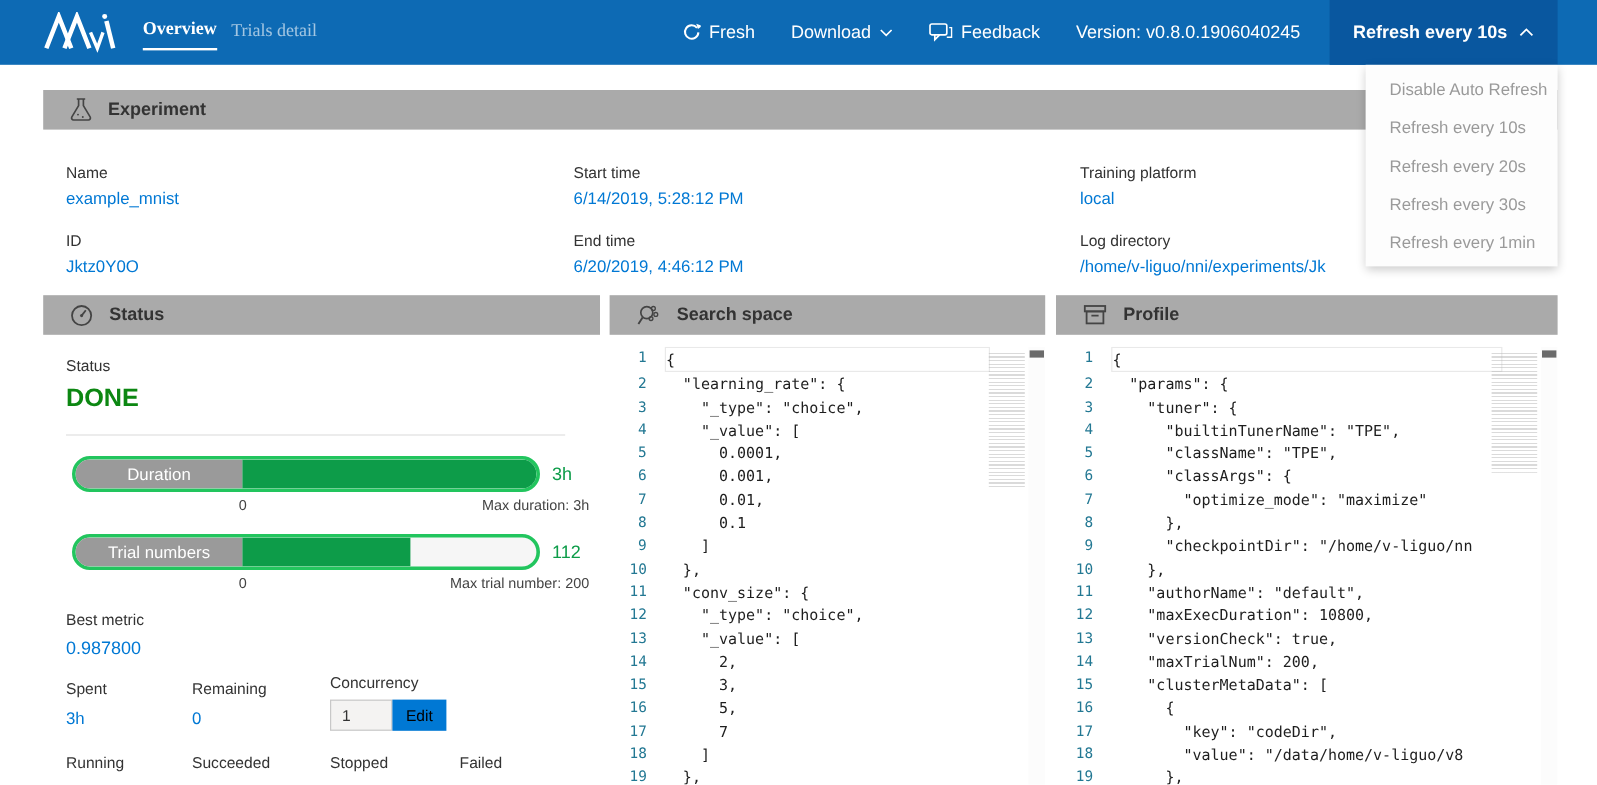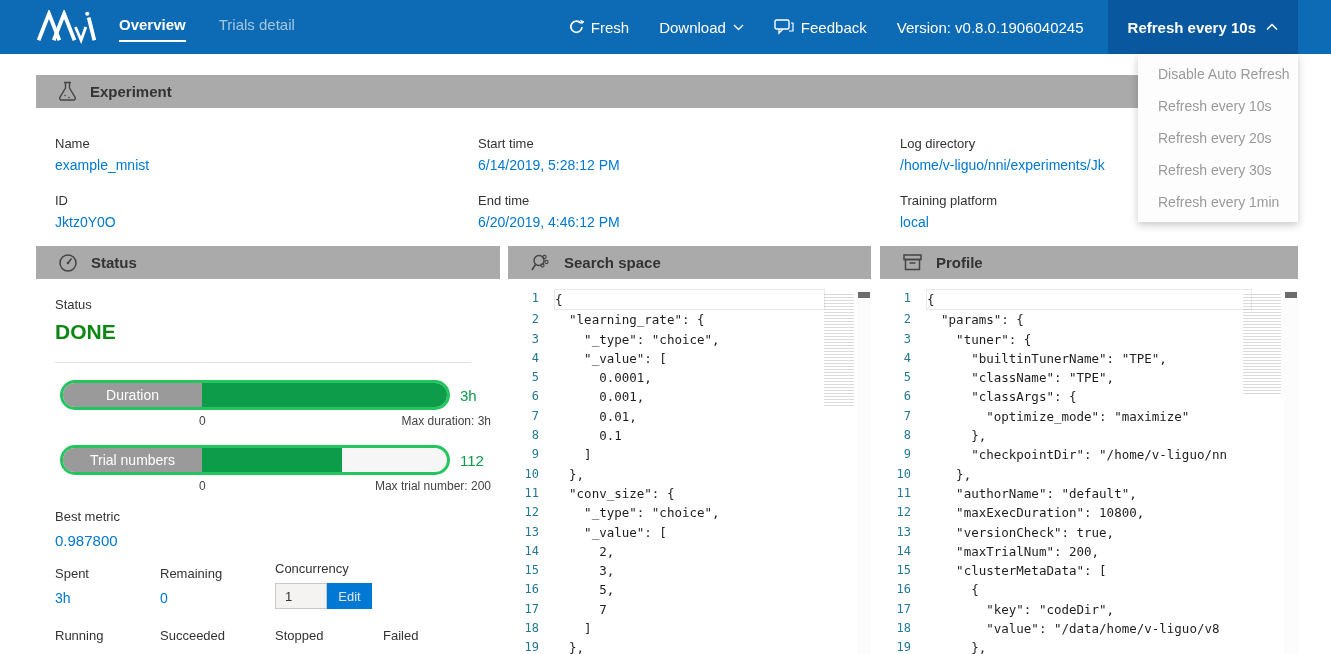--- a/index.html
+++ b/index.html
@@ -4,21 +4,21 @@
 <style>
   * { margin:0; padding:0; box-sizing:border-box; }
   html,body { background:#ffffff; }
   .page { position:relative; width:1331px; height:654px; overflow:hidden;
           font-family:"Liberation Sans", sans-serif; background:#fff; }
 
   
   .nav { height:54px; background:#0d6ab4; display:flex; align-items:center;
          padding-left:35px; color:#fff; }
   .logo { margin-right:22px; display:flex; align-items:center; }
-  .tabs { display:flex; align-items:flex-start; gap:33px; }
+  .tabs { display:flex; align-items:flex-end; gap:12px;font-family:Liberation Serif, serif; }
   .tab { font-size:15px; color:rgba(255,255,255,.62); cursor:pointer; padding:4px 0 7px; }
   .tab.active { color:#fff; font-weight:bold; border-bottom:2px solid #fff; }
   .nav-right { margin-left:auto; display:flex; align-items:center; height:100%; }
   .nav-item { display:flex; align-items:center; gap:7px; font-size:15px; color:#fff;
               margin-right:30px; cursor:pointer; }
   .nav-version { font-size:15px; color:#fff; margin-right:24px; }
   .refresh-btn { height:100%; background:#09579f; display:flex; align-items:center;
                  gap:10px; font-size:15px; font-weight:bold; padding:0 20px; margin-right:33px;
                  cursor:pointer; }
 
@@ -61,21 +61,21 @@
   .minmax { display:flex; justify-content:space-between; width:292px; margin-left:144px;
             margin-top:4px; font-size:12px; color:#444; }
   .bm-label { margin-top:16px; }
   .bm-value { color:#0078d4; font-size:15px; margin-top:8px; }
   .stats { display:grid; grid-template-columns:105px 115px 1fr; margin-top:12px; align-items:start; }
   .stat .flabel { margin-top:5px; }
   .stat .sval { color:#0078d4; font-size:14px; margin-top:9px; }
   .conc-row { display:flex; margin-top:7px; }
   .conc-input { width:52px; height:26px; background:#f4f3f2; border:1px solid #c8c8c8;
                 font-size:13px; color:#333; padding-left:9px; font-family:"Liberation Sans",sans-serif; }
-  .edit-btn { width:45px; height:26px; background:#0078d4; color:#e5e5e5; border:none;
+  .edit-btn { width:45px; height:26px; background:#0078d4; color:#000000; border:none;
               font-size:13px; cursor:pointer; font-family:"Liberation Sans",sans-serif; }
   .counts { display:grid; grid-template-columns:105px 115px 108px 1fr; margin-top:14px; }
 
   
   .editor { position:relative; margin-top:10px; height:386px; overflow:hidden;
             font-family:"DejaVu Sans Mono","Liberation Mono",monospace; font-size:12.5px; }
   .crow { display:flex; line-height:19.3px; white-space:pre; }
   .gut { width:46px; flex:none; text-align:right; padding-right:15px; color:#237893; font-size:12px; }
   .ctext { color:#1e1e1e; flex:1; }
   div.crow:first-of-type .ctext { border:1px solid #e9e9e9; margin-right:46px; }
@@ -186,26 +186,26 @@
             <div class="flabel">Start time</div>
             <div class="fvalue">6/14/2019, 5:28:12 PM</div>
           </div>
           <div class="field">
             <div class="flabel">End time</div>
             <div class="fvalue">6/20/2019, 4:46:12 PM</div>
           </div>
         </div>
         <div>
           <div class="field">
+            <div class="flabel">Training platform</div>
+            <div class="fvalue">local</div>
+          </div>
+          <div class="field">
             <div class="flabel">Log directory</div>
             <div class="fvalue">/home/v-liguo/nni/experiments/Jk</div>
-          </div>
-          <div class="field">
-            <div class="flabel">Training platform</div>
-            <div class="fvalue">local</div>
           </div>
         </div>
       </div>
     </section>
 
     <div class="row3">
 
       <section class="panel panel-status">
         <div class="panel-header">
           <span class="phicon">

